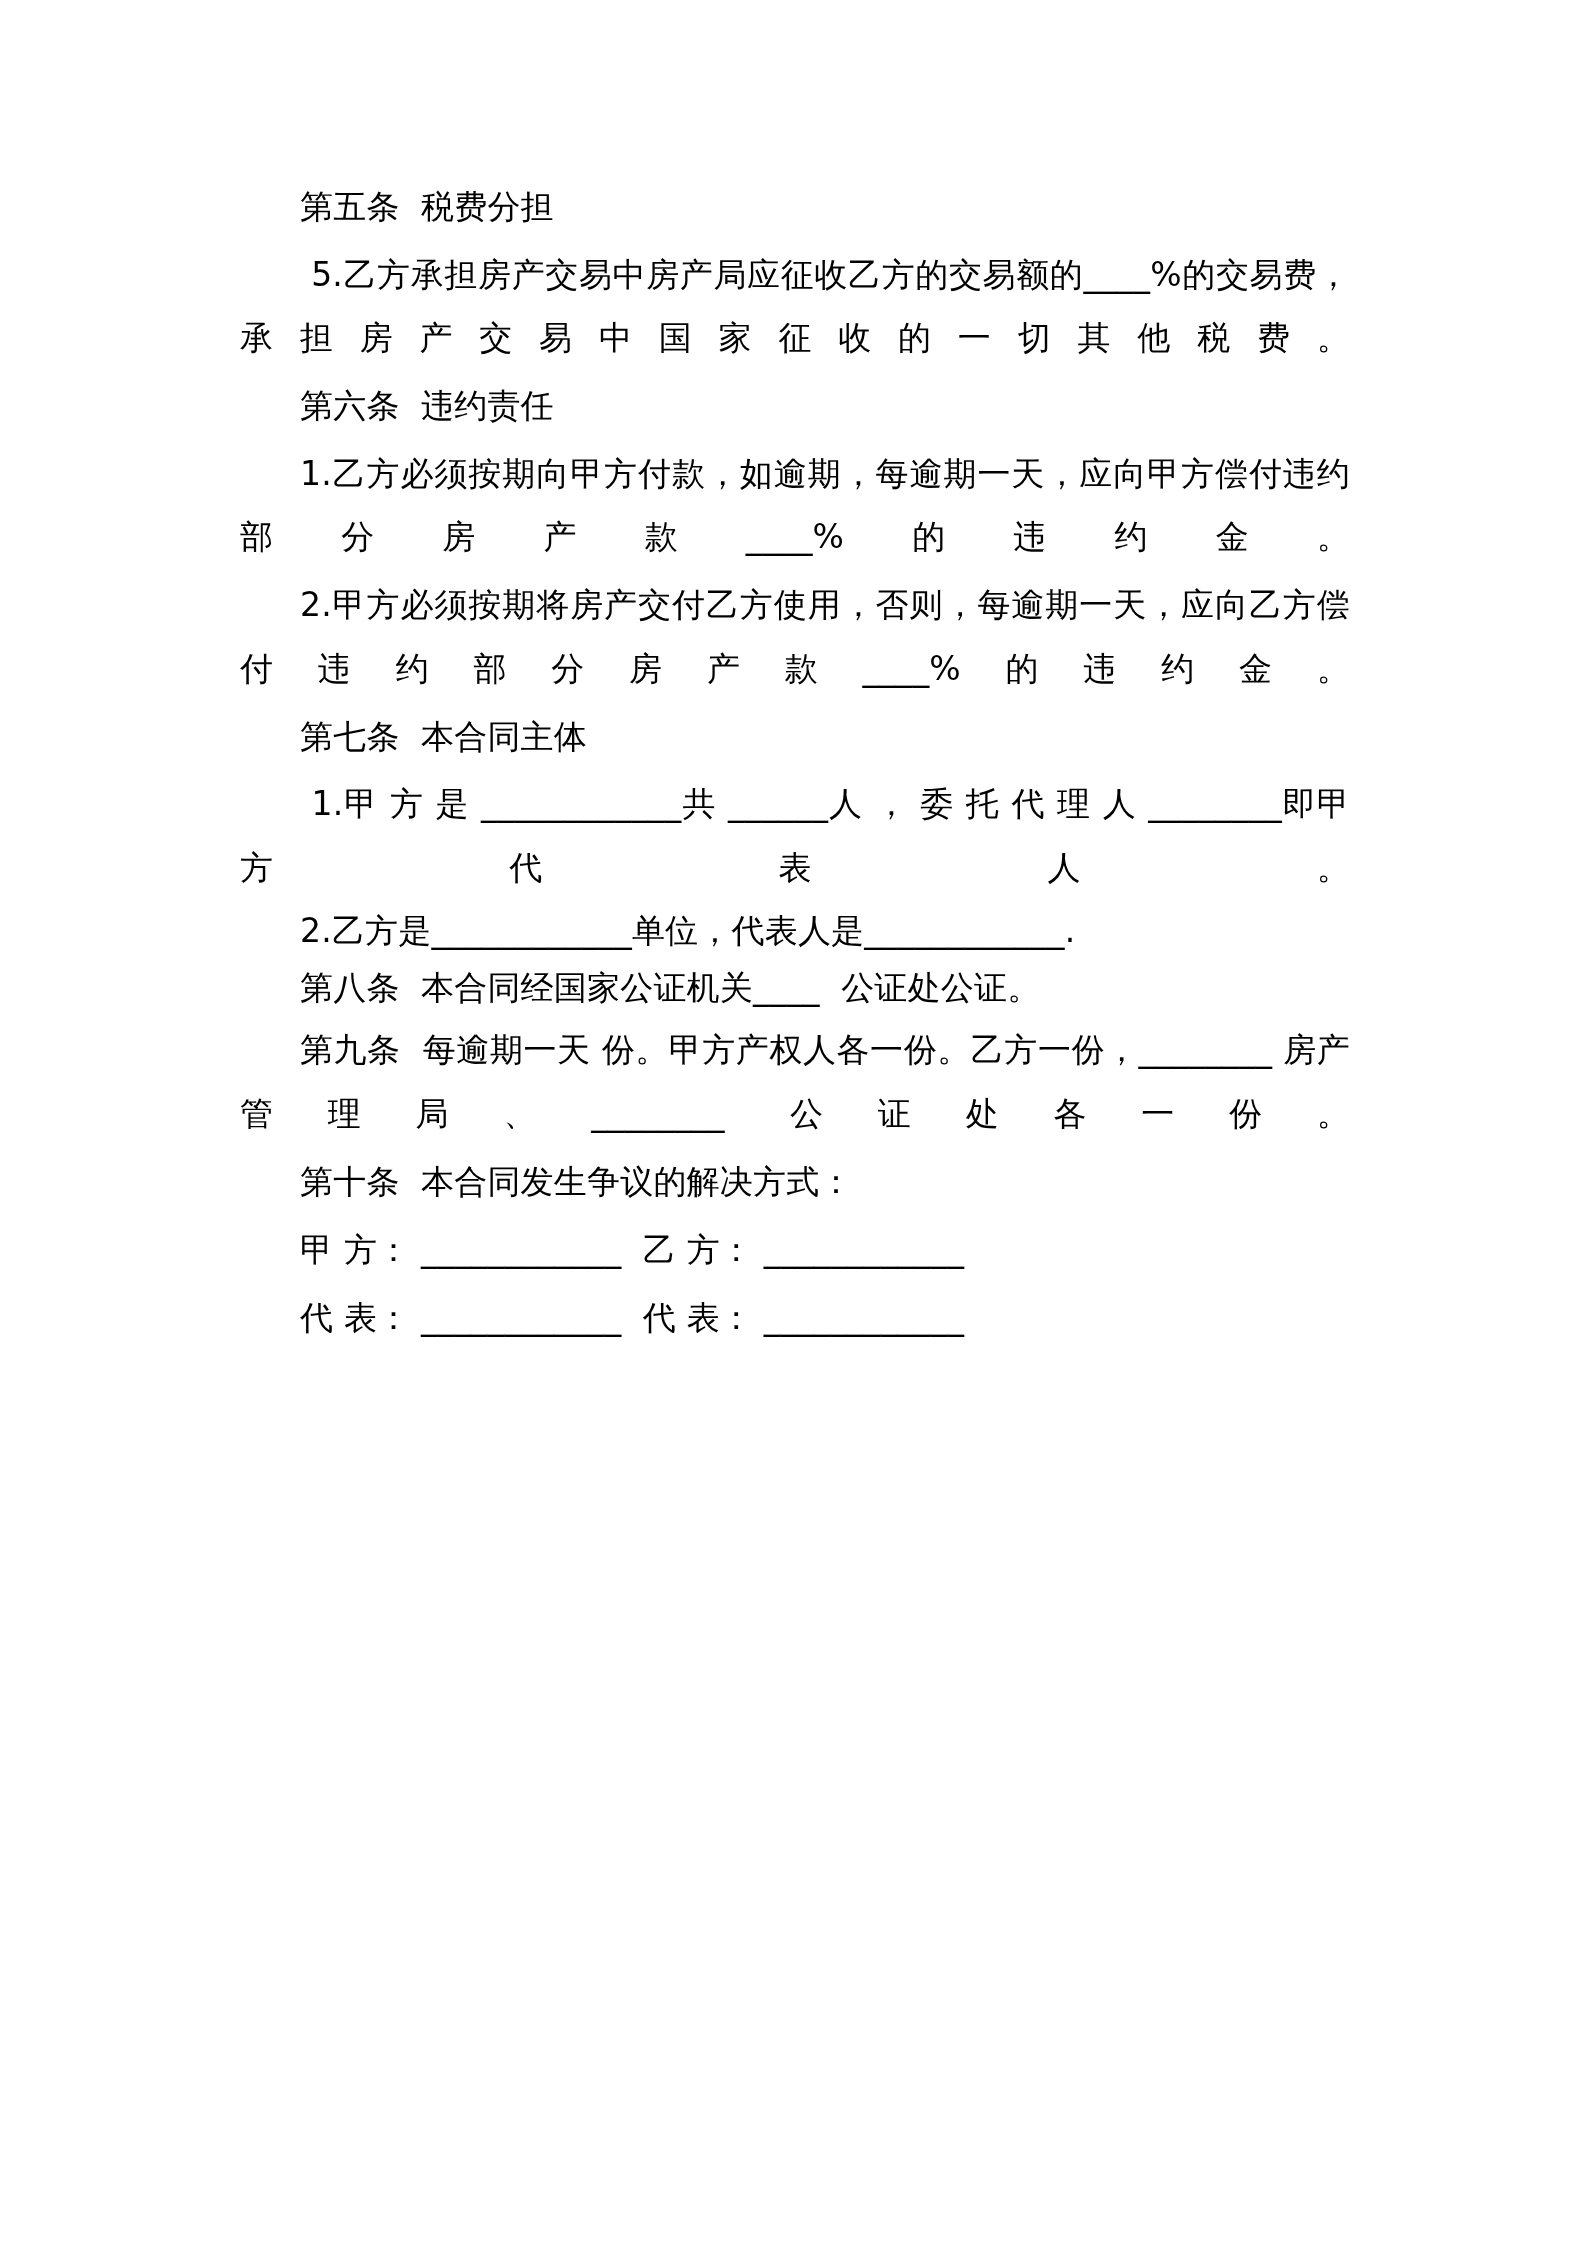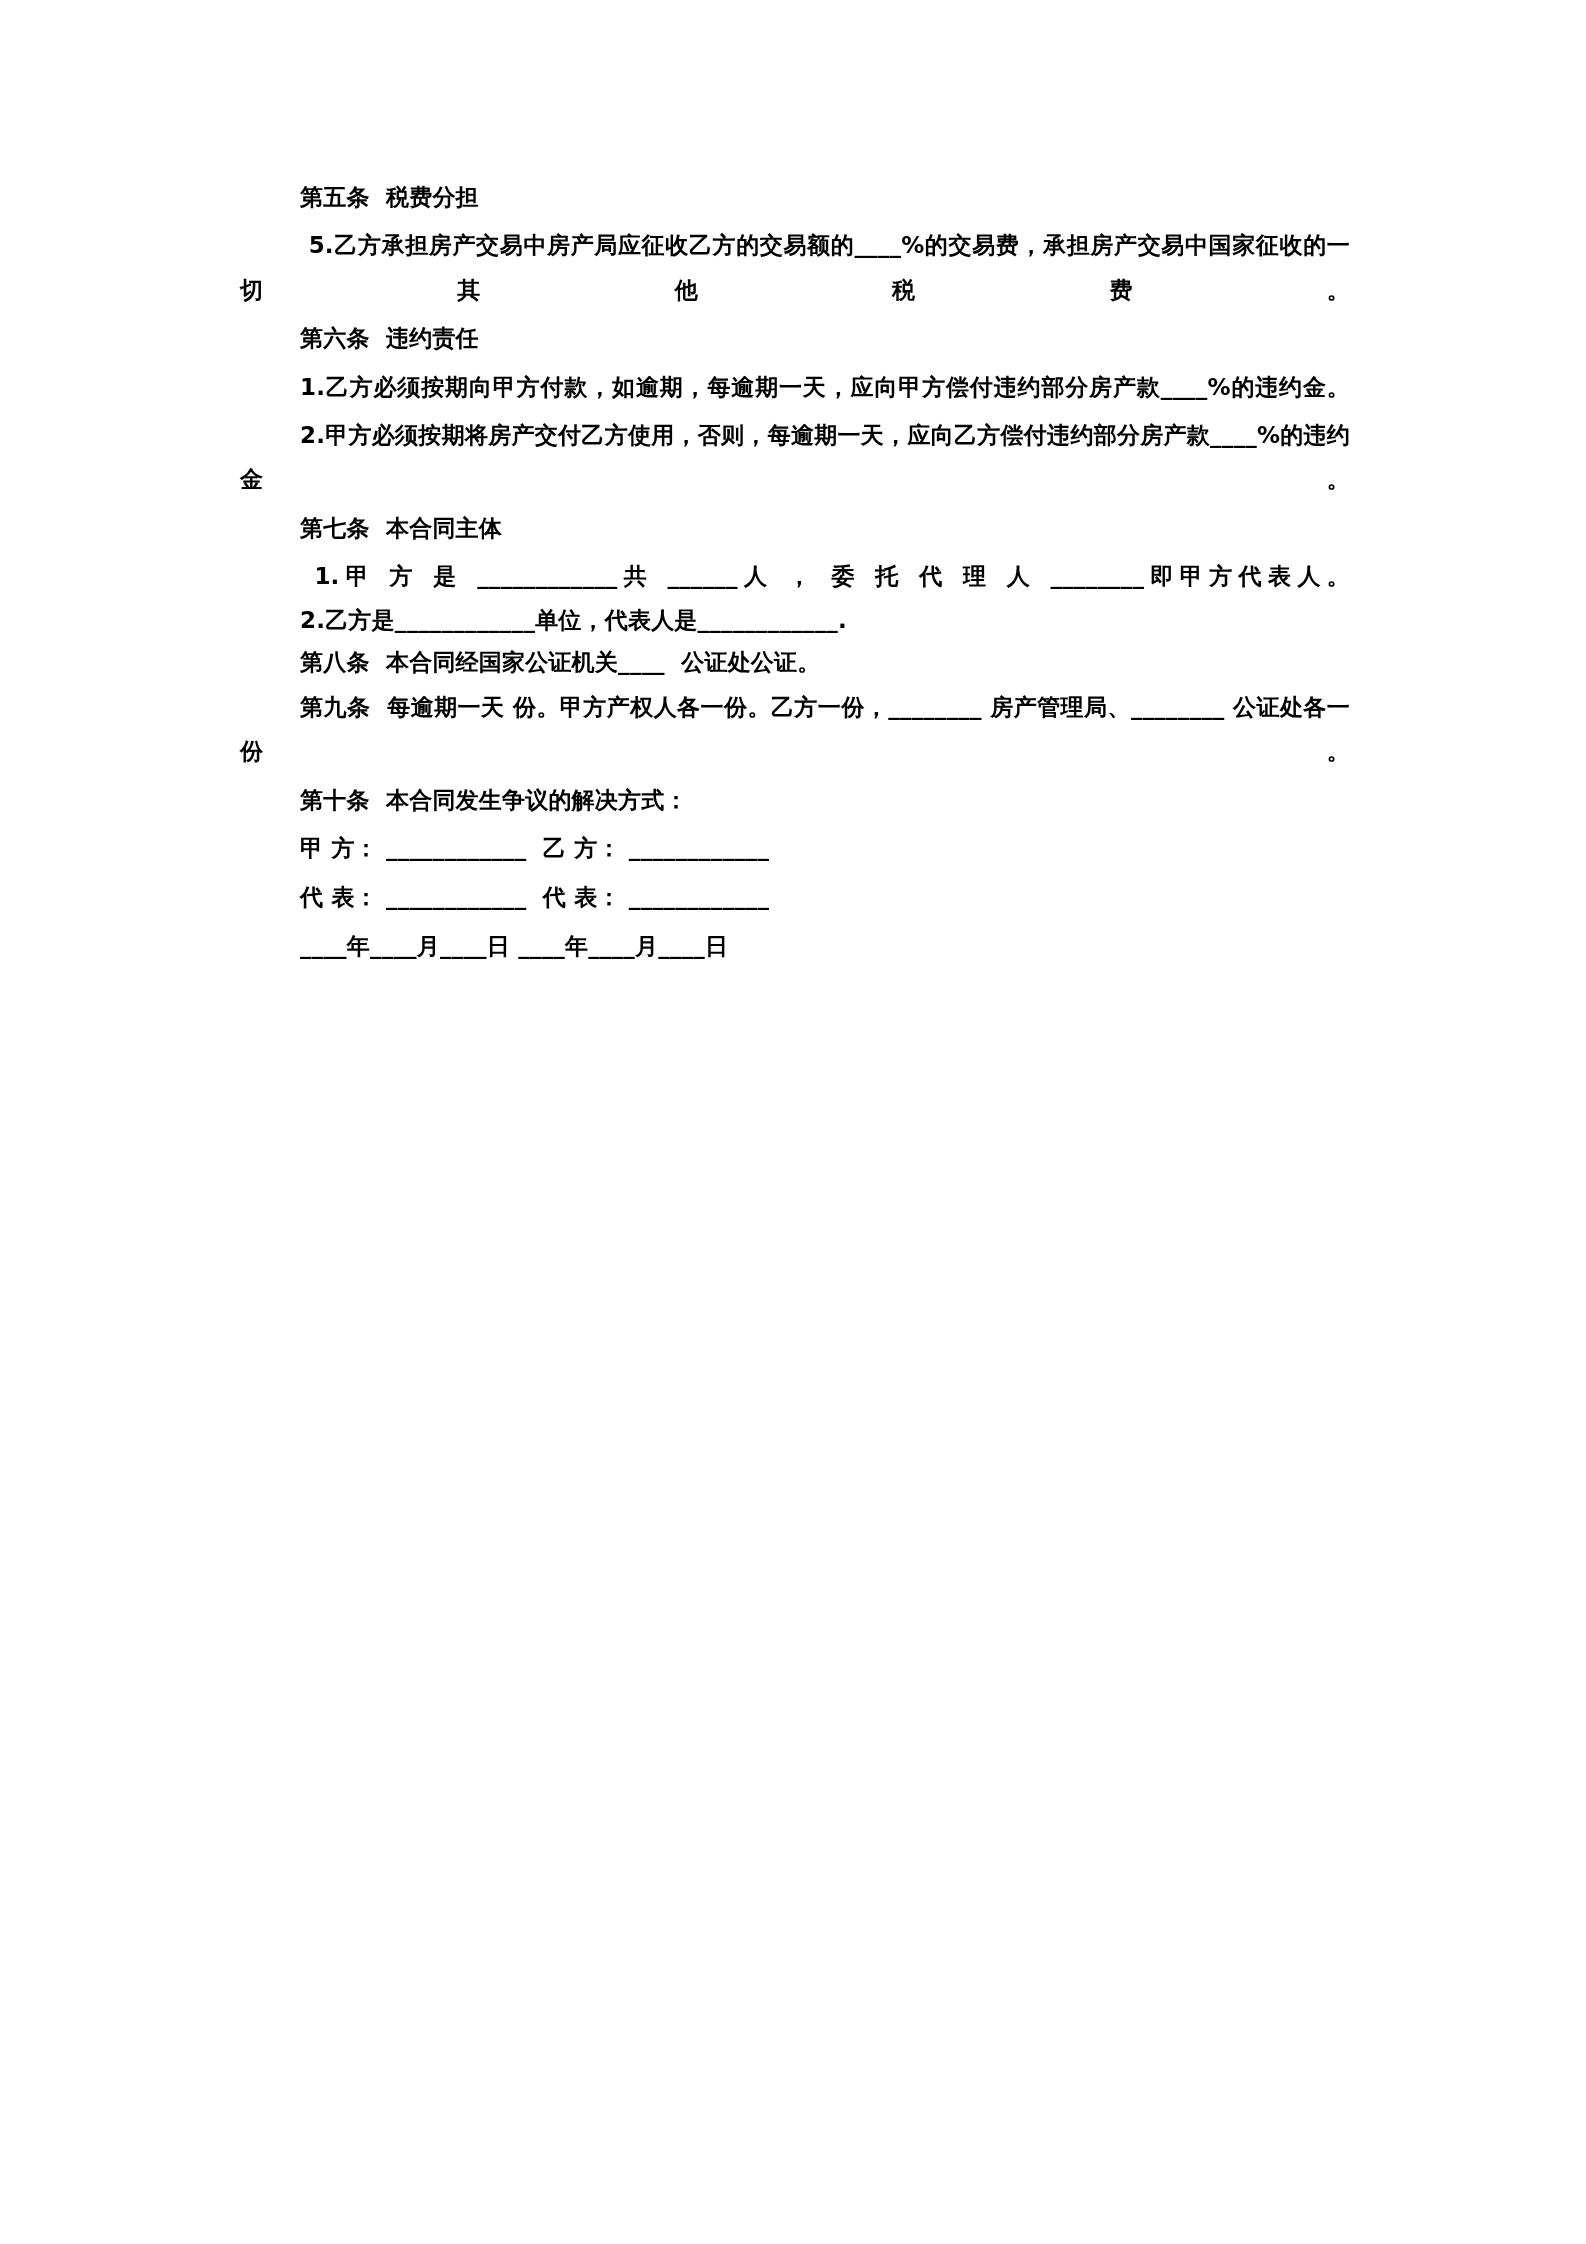--- a/index.html
+++ b/index.html
@@ -17,23 +17,23 @@
     color: #000000;
     overflow: hidden;
   }
   .content {
     position: absolute;
     left: 240px;
     top: 175px;
     width: 1110px;
   }
   .para {
-    font-size: 23px;
+    font-size: 33px;
     line-height: 1.93;
-    font-weight: 700;
+    font-weight: 400;
     letter-spacing: 0.2px;
     margin: 0 0 4px 0;
     text-align: justify;
     text-justify: inter-ideograph;
     white-space: pre-wrap;
   }
   .indent-1 { text-indent: 60px; }
   .tight { line-height: 1.62; }
   .justify-all {
     text-align-last: justify;
@@ -67,17 +67,16 @@
 
     <p class="para indent-1 tight">第八条  本合同经国家公证机关____  公证处公证。</p>
 
     <p class="para indent-1 justify-all">第九条  每逾期一天 份。甲方产权人各一份。乙方一份，________ 房产管理局、________ 公证处各一份。</p>
 
     <p class="para indent-1">第十条  本合同发生争议的解决方式：</p>
 
     <div class="sign-block">
       <p class="para indent-1">甲 方： ____________  乙 方： ____________</p>
       <p class="para indent-1">代 表： ____________  代 表： ____________</p>
-      <p class="para indent-1">____年____月____日 ____年____月____日</p>
     </div>
 
   </div>
 </div>
 
 </body></html>

